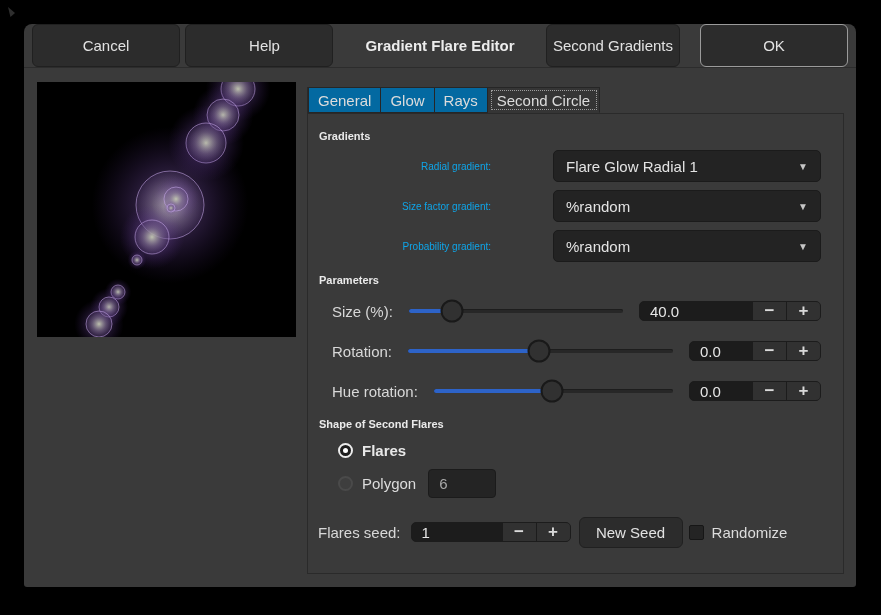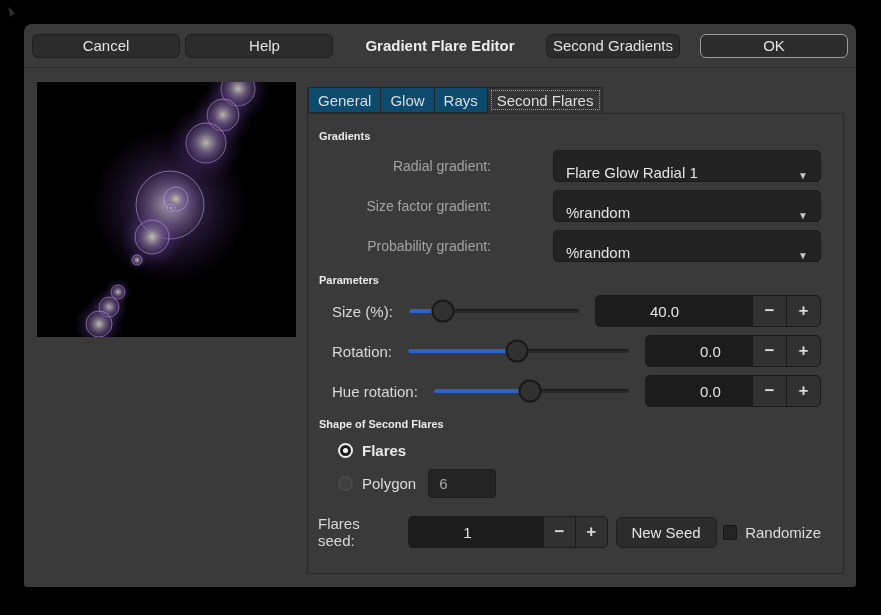--- a/index.html
+++ b/index.html
@@ -10,66 +10,66 @@
   }
   .cursor-artifact{position:absolute;left:8px;top:7px;width:7px;height:10px;background:#2e2e2e;clip-path:polygon(0 0,100% 60%,35% 100%);}
   .window{
     position:absolute;left:24px;top:24px;width:832px;height:563px;
     background:#3a3a3a;border-radius:8px 8px 3px 3px;
   }
   
   .header{height:44px;border-bottom:1px solid #2c2c2c;display:flex;align-items:center;padding:0 8px;position:relative;box-sizing:border-box;}
   .btn{
     background:#2c2c2c;border:1px solid #202020;border-radius:6px;color:#e2e2e2;
-    font-size:15px;height:24px;display:flex;align-items:center;justify-content:center;
+    font-size:15px;height:43px;display:flex;align-items:center;justify-content:center;
     box-sizing:border-box;cursor:default;
   }
   .btn-cancel{width:148px;margin-right:5px;}
   .btn-help{width:148px;padding-left:11px;}
   .hspacer{flex:1;}
   .btn-rescan{width:134px;margin-right:20px;}
   .btn-ok{width:148px;border-color:#9b9b9b;}
   .win-title{position:absolute;left:0;right:0;text-align:center;font-weight:bold;font-size:15px;color:#ededed;pointer-events:none;}
   
   .preview{position:absolute;left:13px;top:58px;width:259px;height:255px;background:#000;}
   .preview svg{display:block;width:100%;height:100%;}
   
   .notebook{position:absolute;left:283px;top:63px;width:537px;}
   .tabstrip{display:flex;height:26px;align-items:stretch;border-left:1px solid #2a2a2a;}
   .tab{
-    background:#0c4a6e;border:1px solid #262626;border-left:none;
+    background:#0369a1;border:1px solid #262626;border-left:none;
     padding:0 9px;display:flex;align-items:center;font-size:15px;color:#dcdcdc;cursor:default;
   }
   .tab:first-child{border-left:1px solid #262626;}
   .tab.active{background:#353535;outline:1px dotted #9d9d9d;outline-offset:-4px;border-bottom-color:#353535;}
   .frame{
     border:1px solid #2a2a2a;height:461px;box-sizing:border-box;background:#3a3a3a;
     padding:4px 22px 0 10px;
   }
   .section-h{font-weight:bold;color:#eaeaea;font-size:11px;margin:12px 0 0 1px;}
   
   .grad-row{display:flex;align-items:center;margin-top:8px;height:32px;}
-  .grad-label{width:173px;text-align:right;color:#a3a3a3;font-size:14px;}
+  .grad-label{width:173px;text-align:right;color:#0ea5e9;font-size:10px;}
   .combo{
     flex:1;margin-left:62px;height:32px;background:#232323;border:1px solid #1b1b1b;border-radius:5px;
-    display:flex;align-items:flex-end;padding:0 12px;color:#e3e3e3;font-size:15px;box-sizing:border-box;cursor:default;
+    display:flex;align-items:center;padding:0 12px;color:#e3e3e3;font-size:15px;box-sizing:border-box;cursor:default;
   }
   .combo .arrow{margin-left:auto;color:#c6c6c6;font-size:10px;}
   
   .param-row{display:flex;align-items:center;margin-top:10px;height:30px;}
   .param-label{color:#d8d8d8;font-size:15px;margin-left:14px;white-space:nowrap;}
   .slider{flex:1;position:relative;height:30px;margin:0 16px;}
   .slider .track{position:absolute;left:0;right:0;top:13px;height:4px;background:#272727;border-radius:2px;box-shadow:inset 0 1px 0 #1d1d1d;}
   .slider .fill{position:absolute;left:0;top:13px;height:4px;width:calc(var(--f,0)*100%);background:#2d63c8;border-radius:2px;}
   .slider .knob{
     position:absolute;top:15px;left:calc(var(--f,0)*100%);
     width:23px;height:23px;border-radius:50%;background:#313131;border:2px solid #191919;
     transform:translate(-50%,-50%);box-sizing:border-box;
   }
-  .spin{display:flex;height:32px;border:1px solid #1c1c1c;border-radius:5px;overflow:hidden;background:#1c1c1c;box-sizing:border-box;padding-left:44px;}
+  .spin{display:flex;height:20px;border:1px solid #1c1c1c;border-radius:5px;overflow:hidden;background:#1c1c1c;box-sizing:border-box;}
   .spin input{width:52px;background:#1c1c1c;border:none;outline:none;color:#e6e6e6;font-size:15px;padding:0 0 0 10px;font-family:"Liberation Sans",sans-serif;}
   .spin.wide input{width:102px;}
   .sbtn{width:33px;background:#313131;border-left:1px solid #1c1c1c;color:#dadada;display:flex;align-items:center;justify-content:center;font-size:17px;font-weight:bold;cursor:default;}
   
   .radio-row{display:flex;align-items:center;margin-top:10px;margin-left:20px;height:20px;}
   .radio{width:15px;height:15px;border-radius:50%;border:2px solid #4a4a4a;background:#3e3e3e;box-sizing:border-box;display:flex;align-items:center;justify-content:center;}
   .radio .dot{width:5px;height:5px;border-radius:50%;background:#ffffff;display:none;}
   .radio-row.checked .radio{border-color:#ececec;background:#1d1d1d;}
   .radio-row.checked .radio .dot{display:block;}
   .radio-label{margin-left:9px;color:#dcdcdc;font-size:15px;}
@@ -141,21 +141,21 @@
         <circle cx="62" cy="242" r="24.7" fill="url(#flare-glow)"></circle>
         <circle cx="62" cy="242" r="13" fill="url(#flare-core)" stroke="rgba(200,170,235,0.55)" stroke-width="1"></circle>
       </svg>
   </div>
 
   <div class="notebook">
     <div class="tabstrip">
       <div class="tab">General</div>
       <div class="tab">Glow</div>
       <div class="tab">Rays</div>
-      <div class="tab active">Second Flares</div>
+      <div class="tab active">Second Circle</div>
     </div>
 
     <div class="frame">
 
       <div class="section-h">Gradients</div>
 
       <div class="grad-row">
         <div class="grad-label">Radial gradient:</div>
         <div class="combo">
           <span>Flare Glow Radial 1</span>

